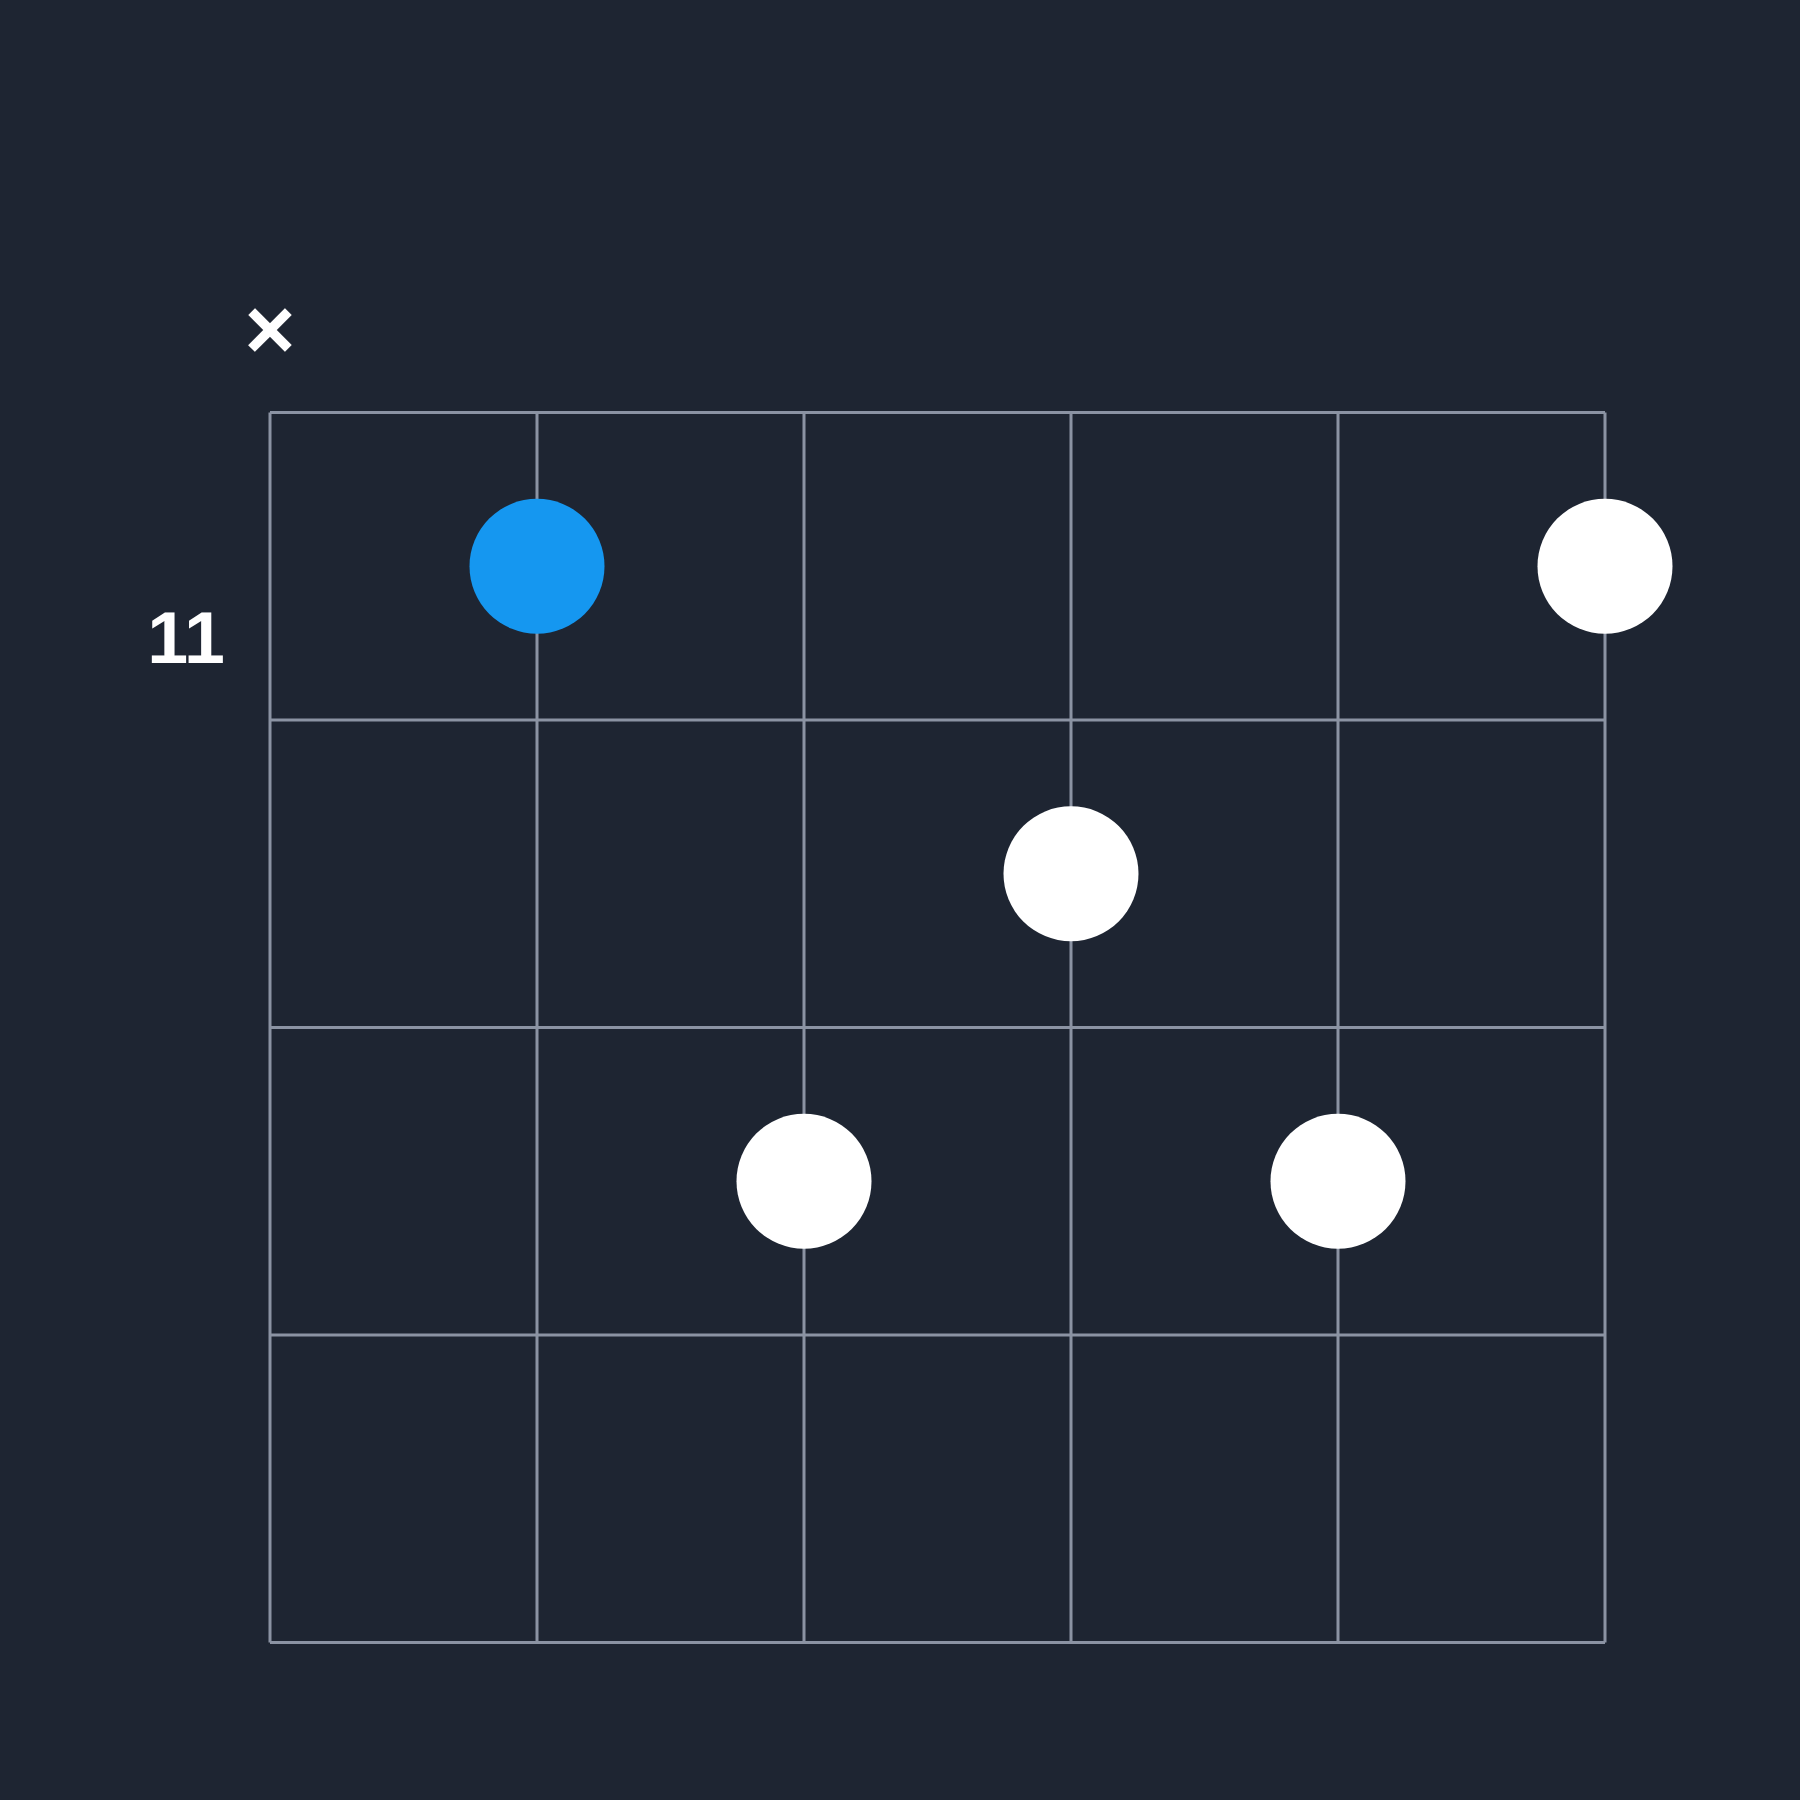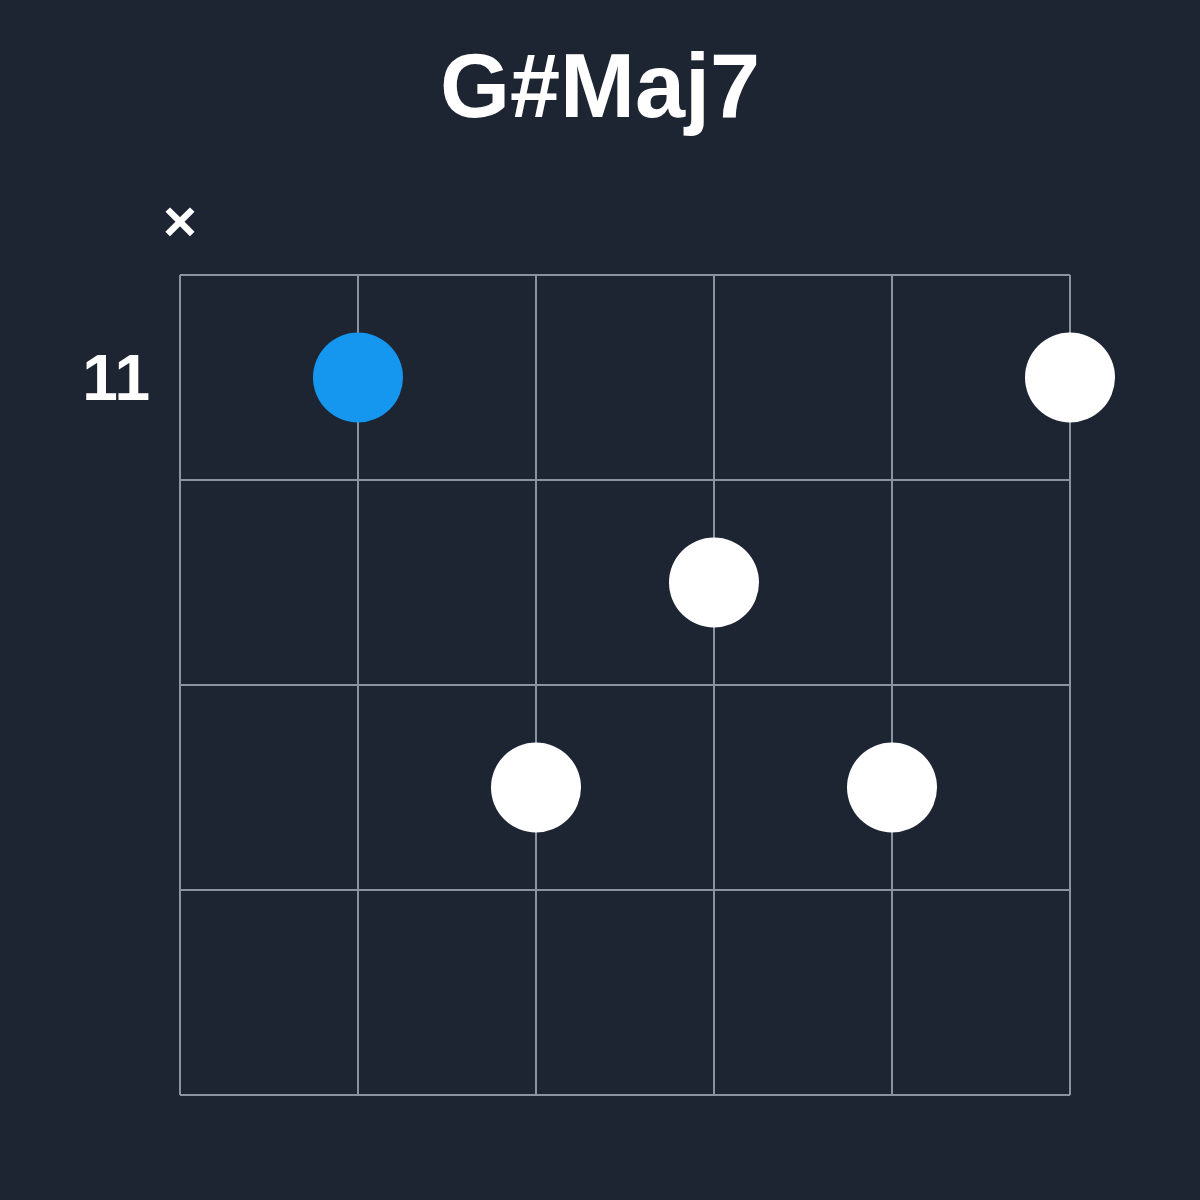--- a/index.html
+++ b/index.html
@@ -39,33 +39,33 @@
     }
     .mute-mark {
       position: absolute;
       font-size: 58px;
       font-weight: 800;
       color: #ffffff;
       transform: translate(-50%, -50%);
     }
     .fret-label {
       position: absolute;
-      font-size: 64px;
+      font-size: 49px;
       font-weight: 600;
       color: #ffffff;
       text-align: right;
       transform: translateY(-50%);
+      margin-top: 48px;
     }
   </style>
 </head>
 <body>
 
 <div class="container">
 
-  <div class="chord-title">G#Maj7</div>
 
   <div class="fretboard-area">
     <svg id="fret-svg" width="890" height="820">
         <line x1="0" y1="0" x2="890" y2="0" stroke="#8b93a3" stroke-width="2"></line>
         <line x1="0" y1="205" x2="890" y2="205" stroke="#8b93a3" stroke-width="2"></line>
         <line x1="0" y1="410" x2="890" y2="410" stroke="#8b93a3" stroke-width="2"></line>
         <line x1="0" y1="615" x2="890" y2="615" stroke="#8b93a3" stroke-width="2"></line>
         <line x1="0" y1="820" x2="890" y2="820" stroke="#8b93a3" stroke-width="2"></line>
         <line x1="0" y1="0" x2="0" y2="820" stroke="#8b93a3" stroke-width="2"></line>
         <line x1="178" y1="0" x2="178" y2="820" stroke="#8b93a3" stroke-width="2"></line>

